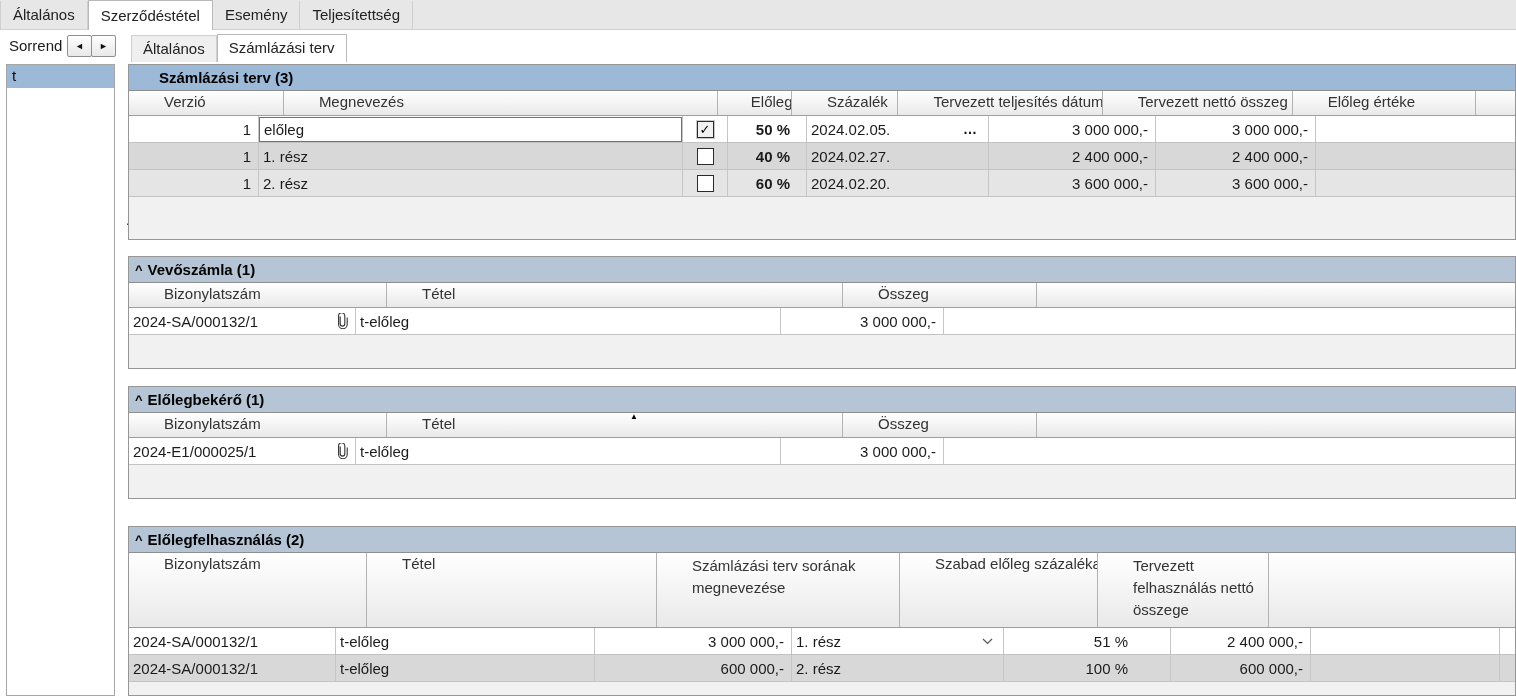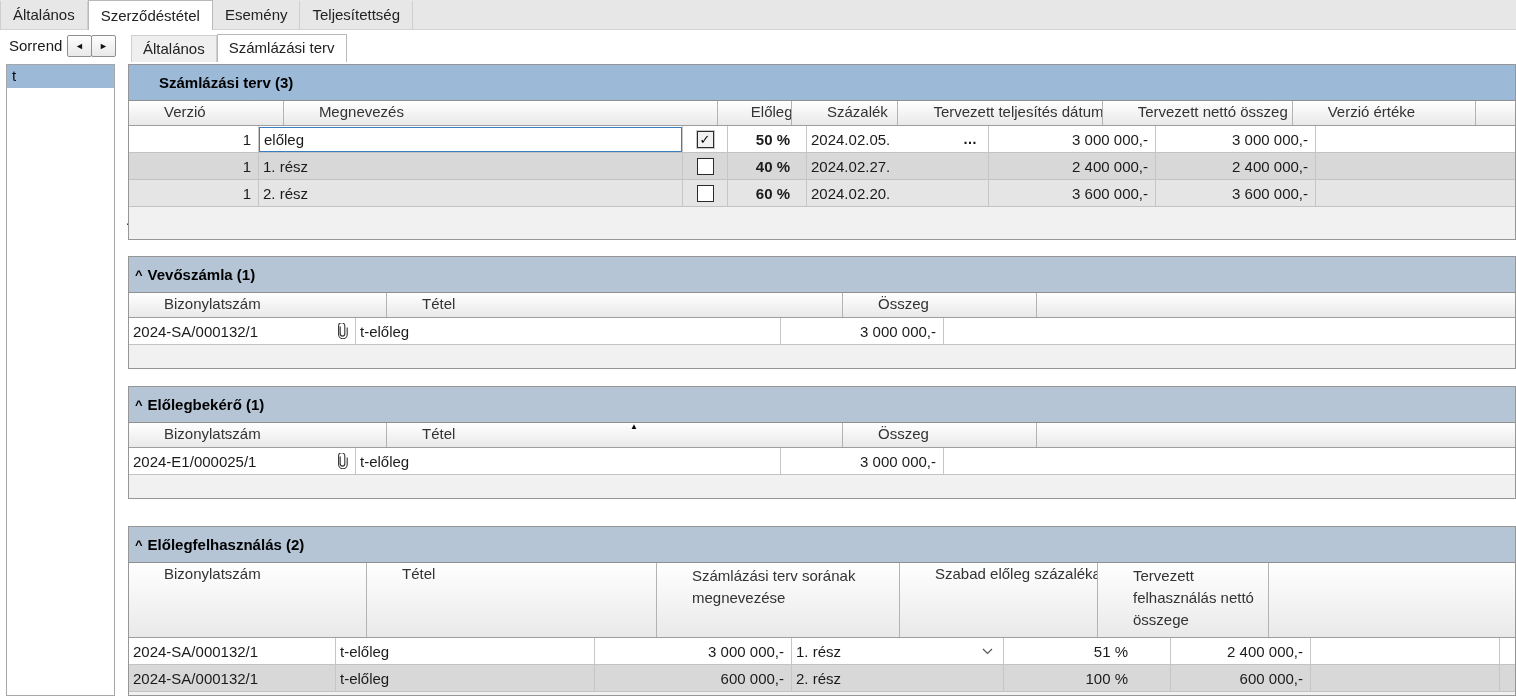--- a/index.html
+++ b/index.html
@@ -31,21 +31,21 @@
   
   .sidebar-list { position:absolute; left:6px; top:64px; width:109px; bottom:0;
     background:#fff; border:1px solid #a6a6a6; }
   .list-item-selected { height:23px; background:#9cb9d8; padding:2px 0 0 5px; color:#0b0b0b; }
 
   .stray-dot { position:absolute; left:126px; top:214px; font-size:12px; color:#333; }
 
   
   .panel { position:absolute; left:128px; width:1388px; border:1px solid #969696;
     background:#f1f1f1; overflow:hidden; }
-  .sec-head { height:36px; font-weight:bold; color:#000; display:flex; align-items:center;
+  .sec-head { height:26px; font-weight:bold; color:#000; display:flex; align-items:center;
     border-bottom:1px solid #8f8f8f; }
   .sec-head.first { background:#9cb9d8; padding-left:30px; }
   .sec-head.sub { background:#b5c5d6; padding-left:6px; }
   .caret { font-weight:bold; margin-right:5px; font-size:13px; }
 
   .hrow { display:flex; background:linear-gradient(#ffffff,#e9e9e9);
     border-bottom:1px solid #9e9e9e; }
   .hrow.h1 { height:25px; }
   .hrow.h3 { height:75px; }
   .hc { border-right:1px solid #b3b3b3; padding:2px 4px 0 4px; color:#333;
@@ -120,21 +120,21 @@
   <div class="sec-head first">
     <span>Számlázási terv (3)</span>
   </div>
   <div class="hrow h1">
     <div class="hc" style="width:130px"><span>Verzió</span></div>
     <div class="hc" style="width:424px"><span>Megnevezés</span></div>
     <div class="hc" style="width:45px; padding-left:2px;"><span>Előleg</span></div>
     <div class="hc" style="width:79px"><span>Százalék</span></div>
     <div class="hc" style="width:182px"><span>Tervezett teljesítés dátuma</span></div>
     <div class="hc" style="width:167px"><span>Tervezett nettó összeg</span></div>
-    <div class="hc" style="width:160px"><span>Verzió értéke</span></div>
+    <div class="hc" style="width:160px"><span>Előleg értéke</span></div>
     <div class="hc filler"></div>
   </div>
 
   <div class="drow">
     <div class="dc num" style="width:130px">1</div>
     <div class="dc" style="width:424px; padding:0;">
       <input class="editbox" value="előleg" style="">
     </div>
     <div class="dc" style="width:45px; justify-content:center;">
       <div class="chk edit">

